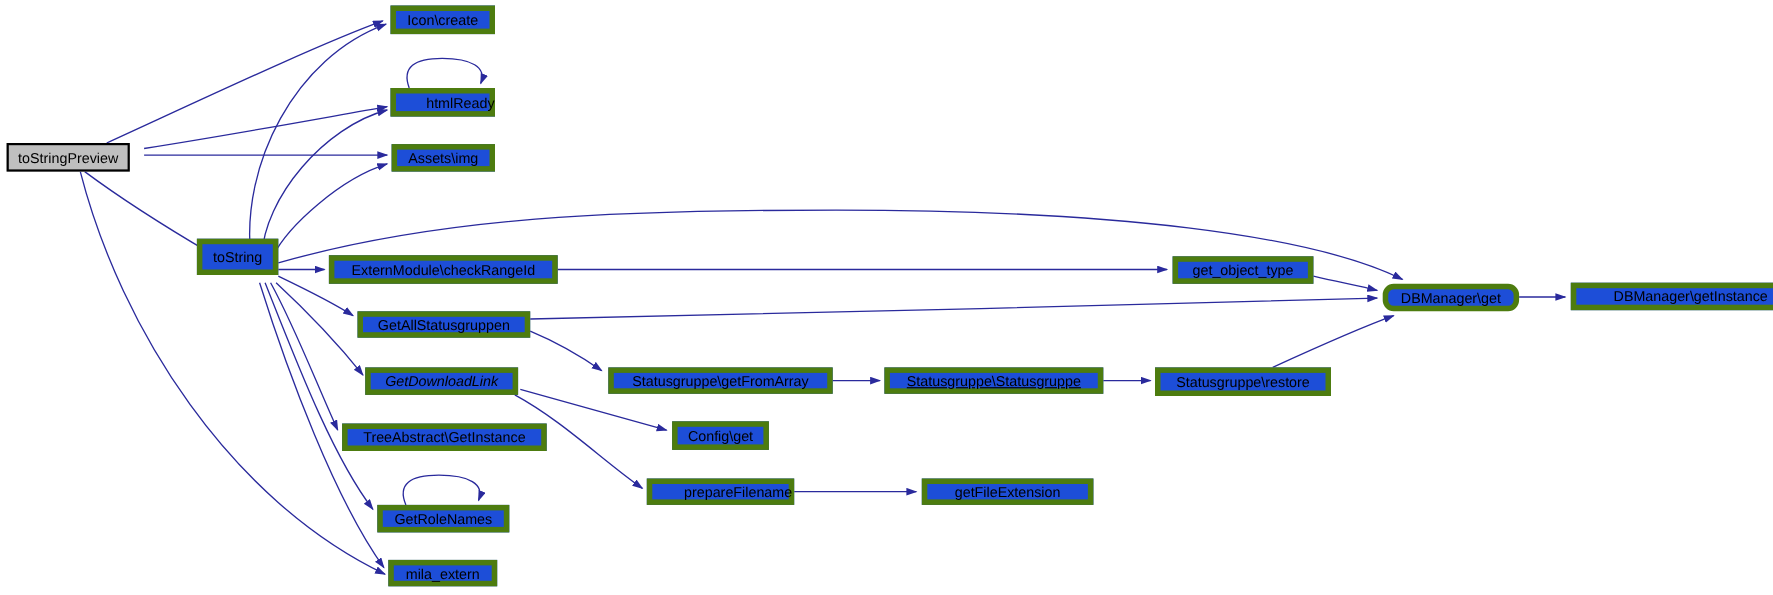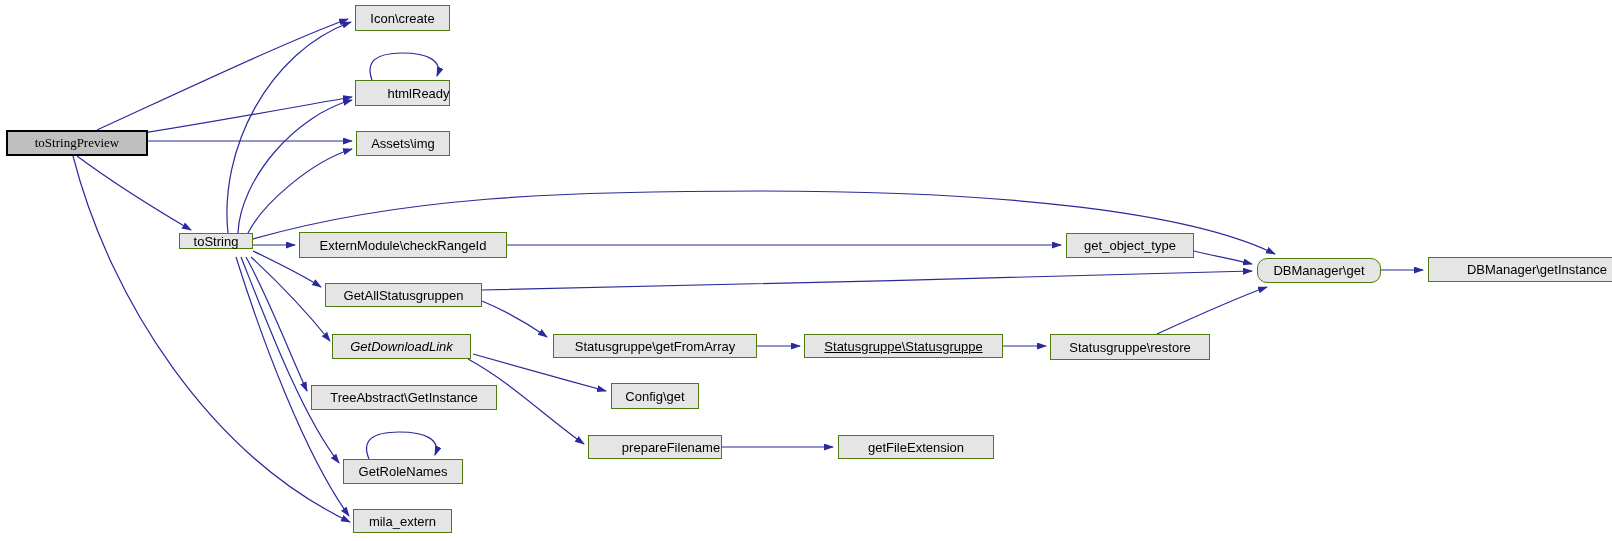--- a/index.html
+++ b/index.html
@@ -7,22 +7,22 @@
     position:relative;
     width:1612px;height:541px;
     background:#ffffff;
     font-family:"Liberation Sans","DejaVu Sans",sans-serif;
     overflow:hidden;
   }
   #edge-layer{position:absolute;left:0;top:0;width:1612px;height:541px;}
   .node{
     position:absolute;
     box-sizing:border-box;
-    background:#e5e5e5;
-    border:1px solid #4d7c0f;
+    background:#1d4ed8;
+    border:5px solid #4d7c0f;
     color:#000000;
     font-size:13px;
     text-align:center;
     display:flex;align-items:center;justify-content:center;
     white-space:nowrap;
     cursor:pointer;
     z-index:2;
   }
   .node.highlight{
     background:#bfbfbf;
@@ -65,25 +65,25 @@
         <path d="M 473,354 C 520,367 562,379 606,391" class="edge" stroke="#2a2a9c" marker-end="url(#arrow)"></path>
         <path d="M 468,359 C 512,383 547,418 584,444" class="edge" stroke="#2a2a9c" marker-end="url(#arrow)"></path>
         <path d="M 757,346 L 800,346" class="edge" stroke="#2a2a9c" marker-end="url(#arrow)"></path>
         <path d="M 1003,346 L 1046,346" class="edge" stroke="#2a2a9c" marker-end="url(#arrow)"></path>
         <path d="M 1157,334 C 1192,318 1242,296 1267,287" class="edge" stroke="#2a2a9c" marker-end="url(#arrow)"></path>
         <path d="M 1381,270 L 1423,270" class="edge" stroke="#2a2a9c" marker-end="url(#arrow)"></path>
         <path d="M 722,447 L 833,447" class="edge" stroke="#2a2a9c" marker-end="url(#arrow)"></path>
       </g>
   </svg>
   <div id="nodes">
-      <div class="node highlight" style="left: 6px; top: 130px; width: 142px; height: 26px; font-family: Liberation Serif, serif;">toStringPreview</div>
+      <div class="node highlight" style="left: 6px; top: 130px; width: 112px; height: 26px;">toStringPreview</div>
       <div class="node" style="left: 355px; top: 5px; width: 95px; height: 26px;">Icon\create</div>
       <div class="node" style="left: 355px; top: 80px; width: 95px; height: 26px; padding-left: 32px;">htmlReady</div>
       <div class="node" style="left: 356px; top: 131px; width: 94px; height: 25px;">Assets\img</div>
-      <div class="node" style="left: 179px; top: 233px; width: 74px; height: 16px;">toString</div>
+      <div class="node" style="left: 179px; top: 217px; width: 74px; height: 33px;">toString</div>
       <div class="node" style="left: 299px; top: 232px; width: 208px; height: 26px;">ExternModule\checkRangeId</div>
       <div class="node" style="left: 1066px; top: 233px; width: 128px; height: 25px;">get_object_type</div>
       <div class="node" style="left: 1257px; top: 258px; width: 124px; height: 25px; border-radius: 10px;">DBManager\get</div>
       <div class="node" style="left: 1428px; top: 257px; width: 218px; height: 25px;">DBManager\getInstance</div>
       <div class="node" style="left: 325px; top: 283px; width: 157px; height: 24px;">GetAllStatusgruppen</div>
       <div class="node" style="left: 332px; top: 334px; width: 139px; height: 25px; font-style: italic;">GetDownloadLink</div>
       <div class="node" style="left: 553px; top: 334px; width: 204px; height: 24px;">Statusgruppe\getFromArray</div>
       <div class="node" style="left: 804px; top: 334px; width: 199px; height: 24px; text-decoration: underline;">Statusgruppe\Statusgruppe</div>
       <div class="node" style="left: 1050px; top: 334px; width: 160px; height: 26px;">Statusgruppe\restore</div>
       <div class="node" style="left: 311px; top: 385px; width: 186px; height: 25px;">TreeAbstract\GetInstance</div>

